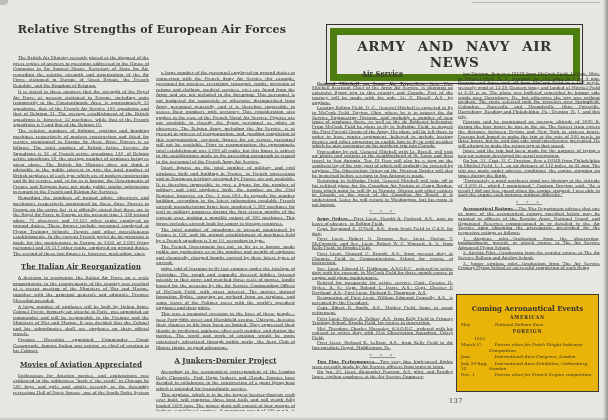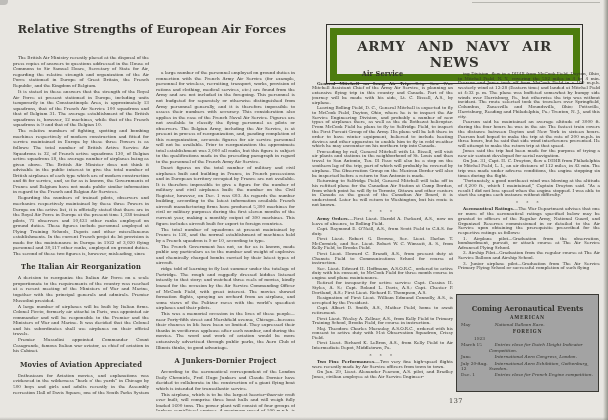--- a/index.html
+++ b/index.html
@@ -11,21 +11,21 @@
   .page { position:absolute; top:0; height:420px; width:304px; }
   .page.left  { left:0; }
   .page.right { left:304px; }
 
   
   .title { margin:23px 4px 8px; text-align:center; font-size:11px; font-weight:bold;
            letter-spacing:0.2px; }
   .subtitle { text-align:center; font-size:6.8px; font-weight:bold; margin-top:5px; }
 
   
-  .col { position:absolute; overflow:hidden; }
+  .col { position:absolute; overflow:hidden;text-decoration:underline; }
   .ci  { width:200%; transform:scale(0.5); transform-origin:0 0;
          font-size:8.4px; text-align:justify; }
   .ci.loose { line-height:1.32; }
   .ci.tight { line-height:1.14; }
   .ci p { margin:0 0 1px; text-indent:10px; }
   .shead { font-size:13.5px; font-weight:bold; text-align:center; text-indent:0;
            margin:13px 0 7px; letter-spacing:0.3px; }
   .shead.air { margin:0 0 7px; font-size:13px; }
   .sep { text-align:center; text-indent:0; letter-spacing:7px; font-size:8px;
          margin:5px 0 4px; }
@@ -40,21 +40,21 @@
   .banner-inner { border:7px solid #4d7c0f; text-align:center; font-weight:bold;
             font-size:13.5px; letter-spacing:0.5px; word-spacing:7px;
             padding:3px 0 4px; }
 
   .rp-col1 { left:8px;   top:70px; width:141px; height:326px; }
   .rp-col2 { left:154px; top:71px; width:142px; height:221px; }
 
   
   .events { position:absolute; left:152px; top:294px; width:143px; height:98px;
             border:1.5px solid #3a3934; box-sizing:border-box; overflow:hidden;
-            background:#a3a3a3; }
+            background:#eab308; }
   .events .ci { text-align:left; line-height:1.25; }
   .ev-title { font-size:14px; font-weight:bold; text-align:center; margin:9px 0 4px; }
   .ev-group { font-size:9px; font-weight:bold; text-align:center;
               letter-spacing:1.5px; margin:3px 0 3px; }
   .ev-year  { font-size:8.6px; margin:2px 0 2px 34px; }
   .ev-row   { display:flex; font-size:8.6px; margin:0 6px 2px 8px; }
   .ev-date  { flex:none; width:56px; }
   .ev-desc  { flex:1; font-style:italic; }
 
   .pageno { position:absolute; bottom:15px; width:100%; text-align:center;

